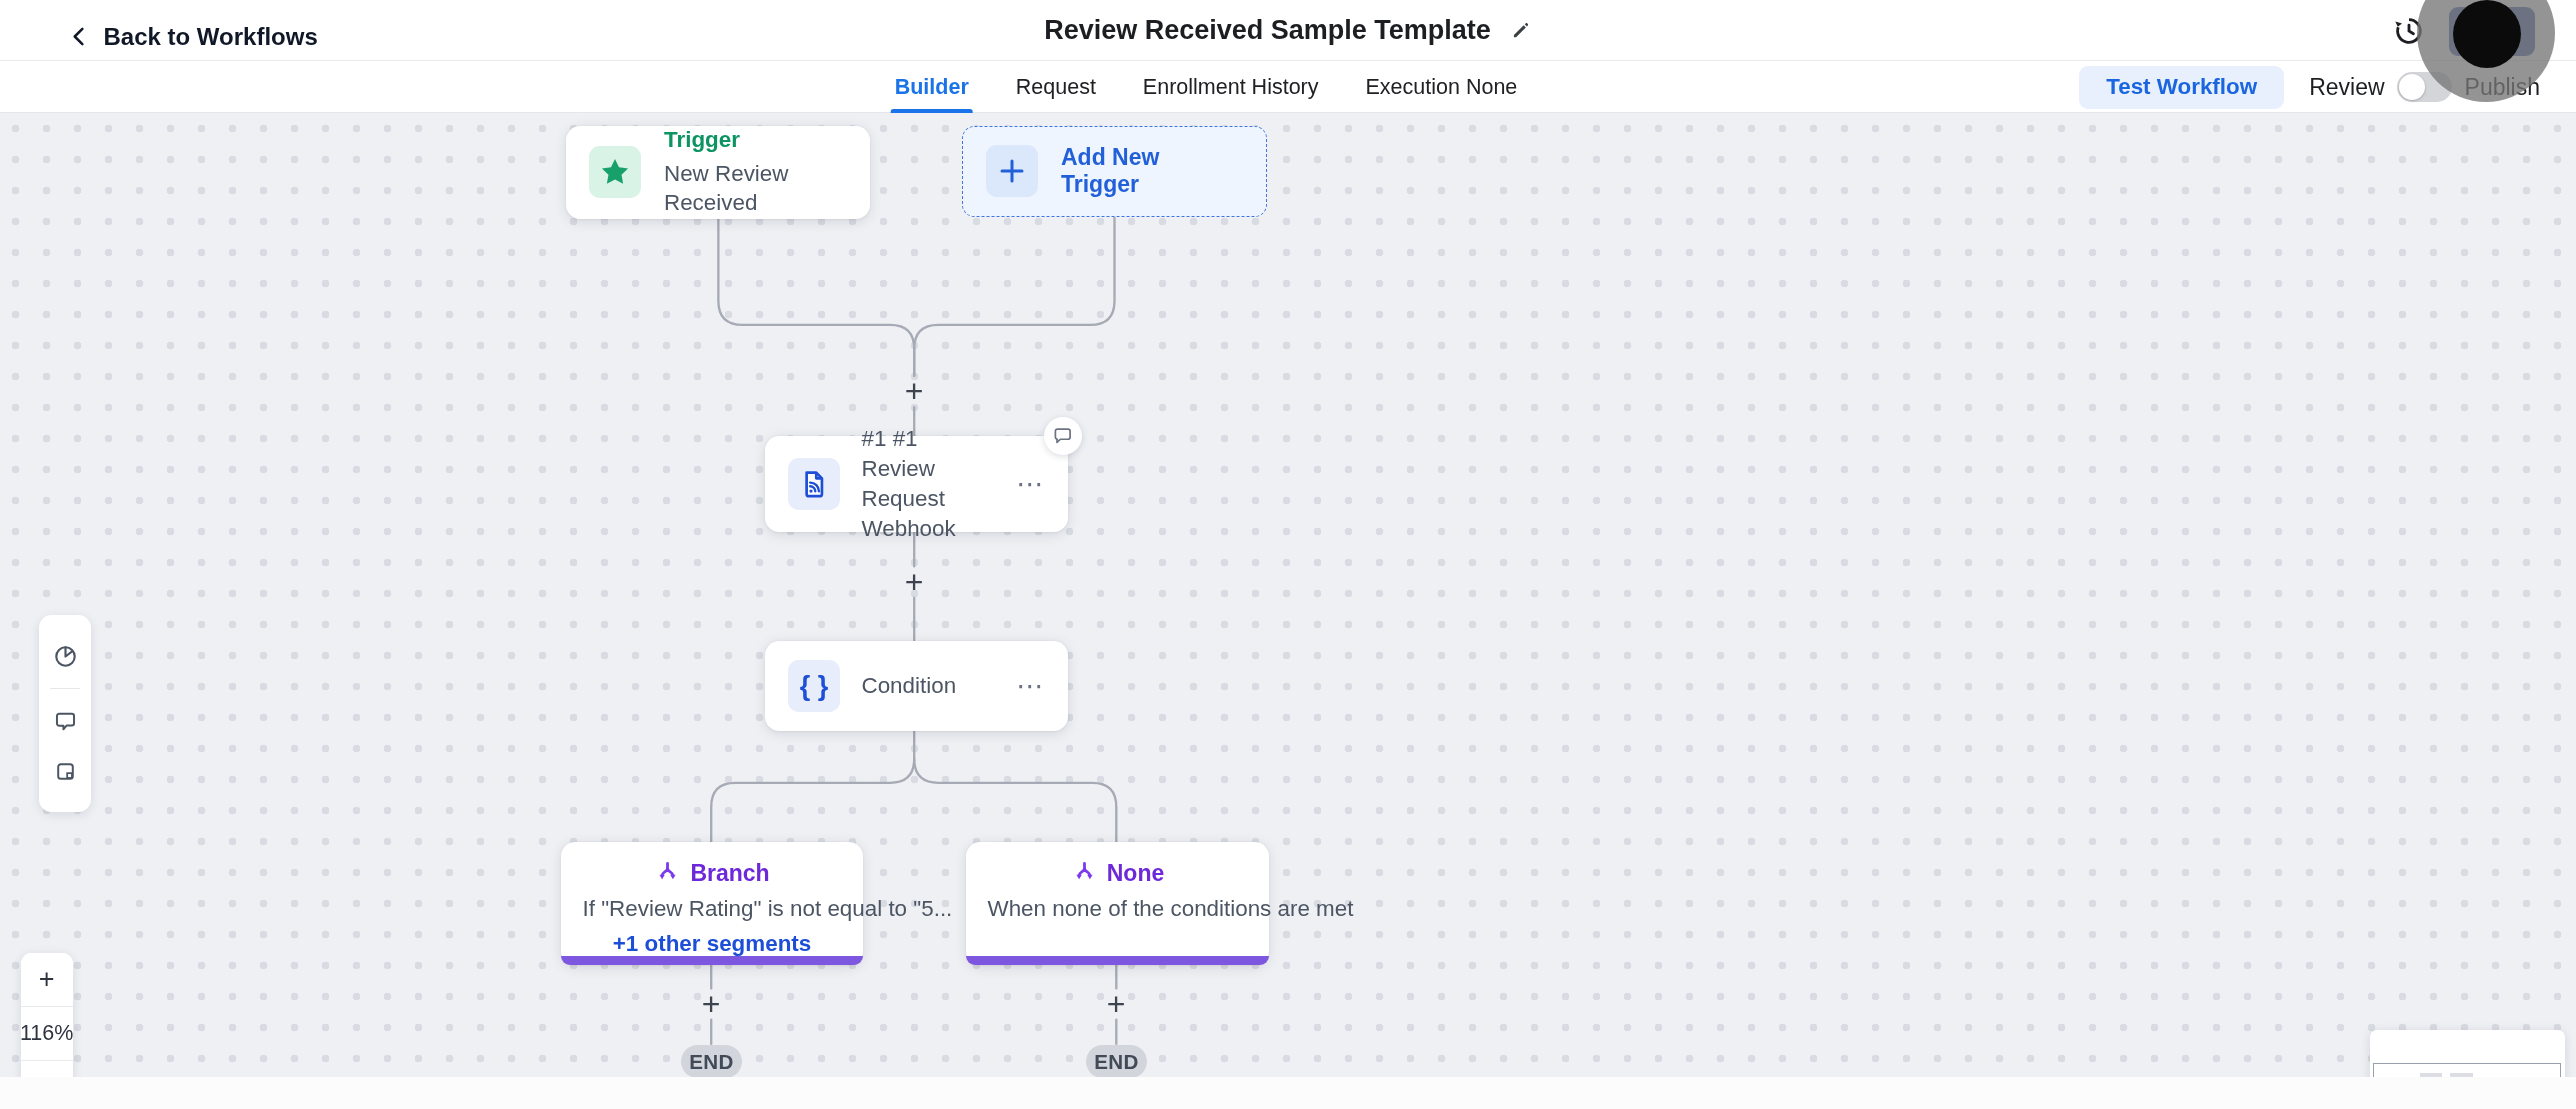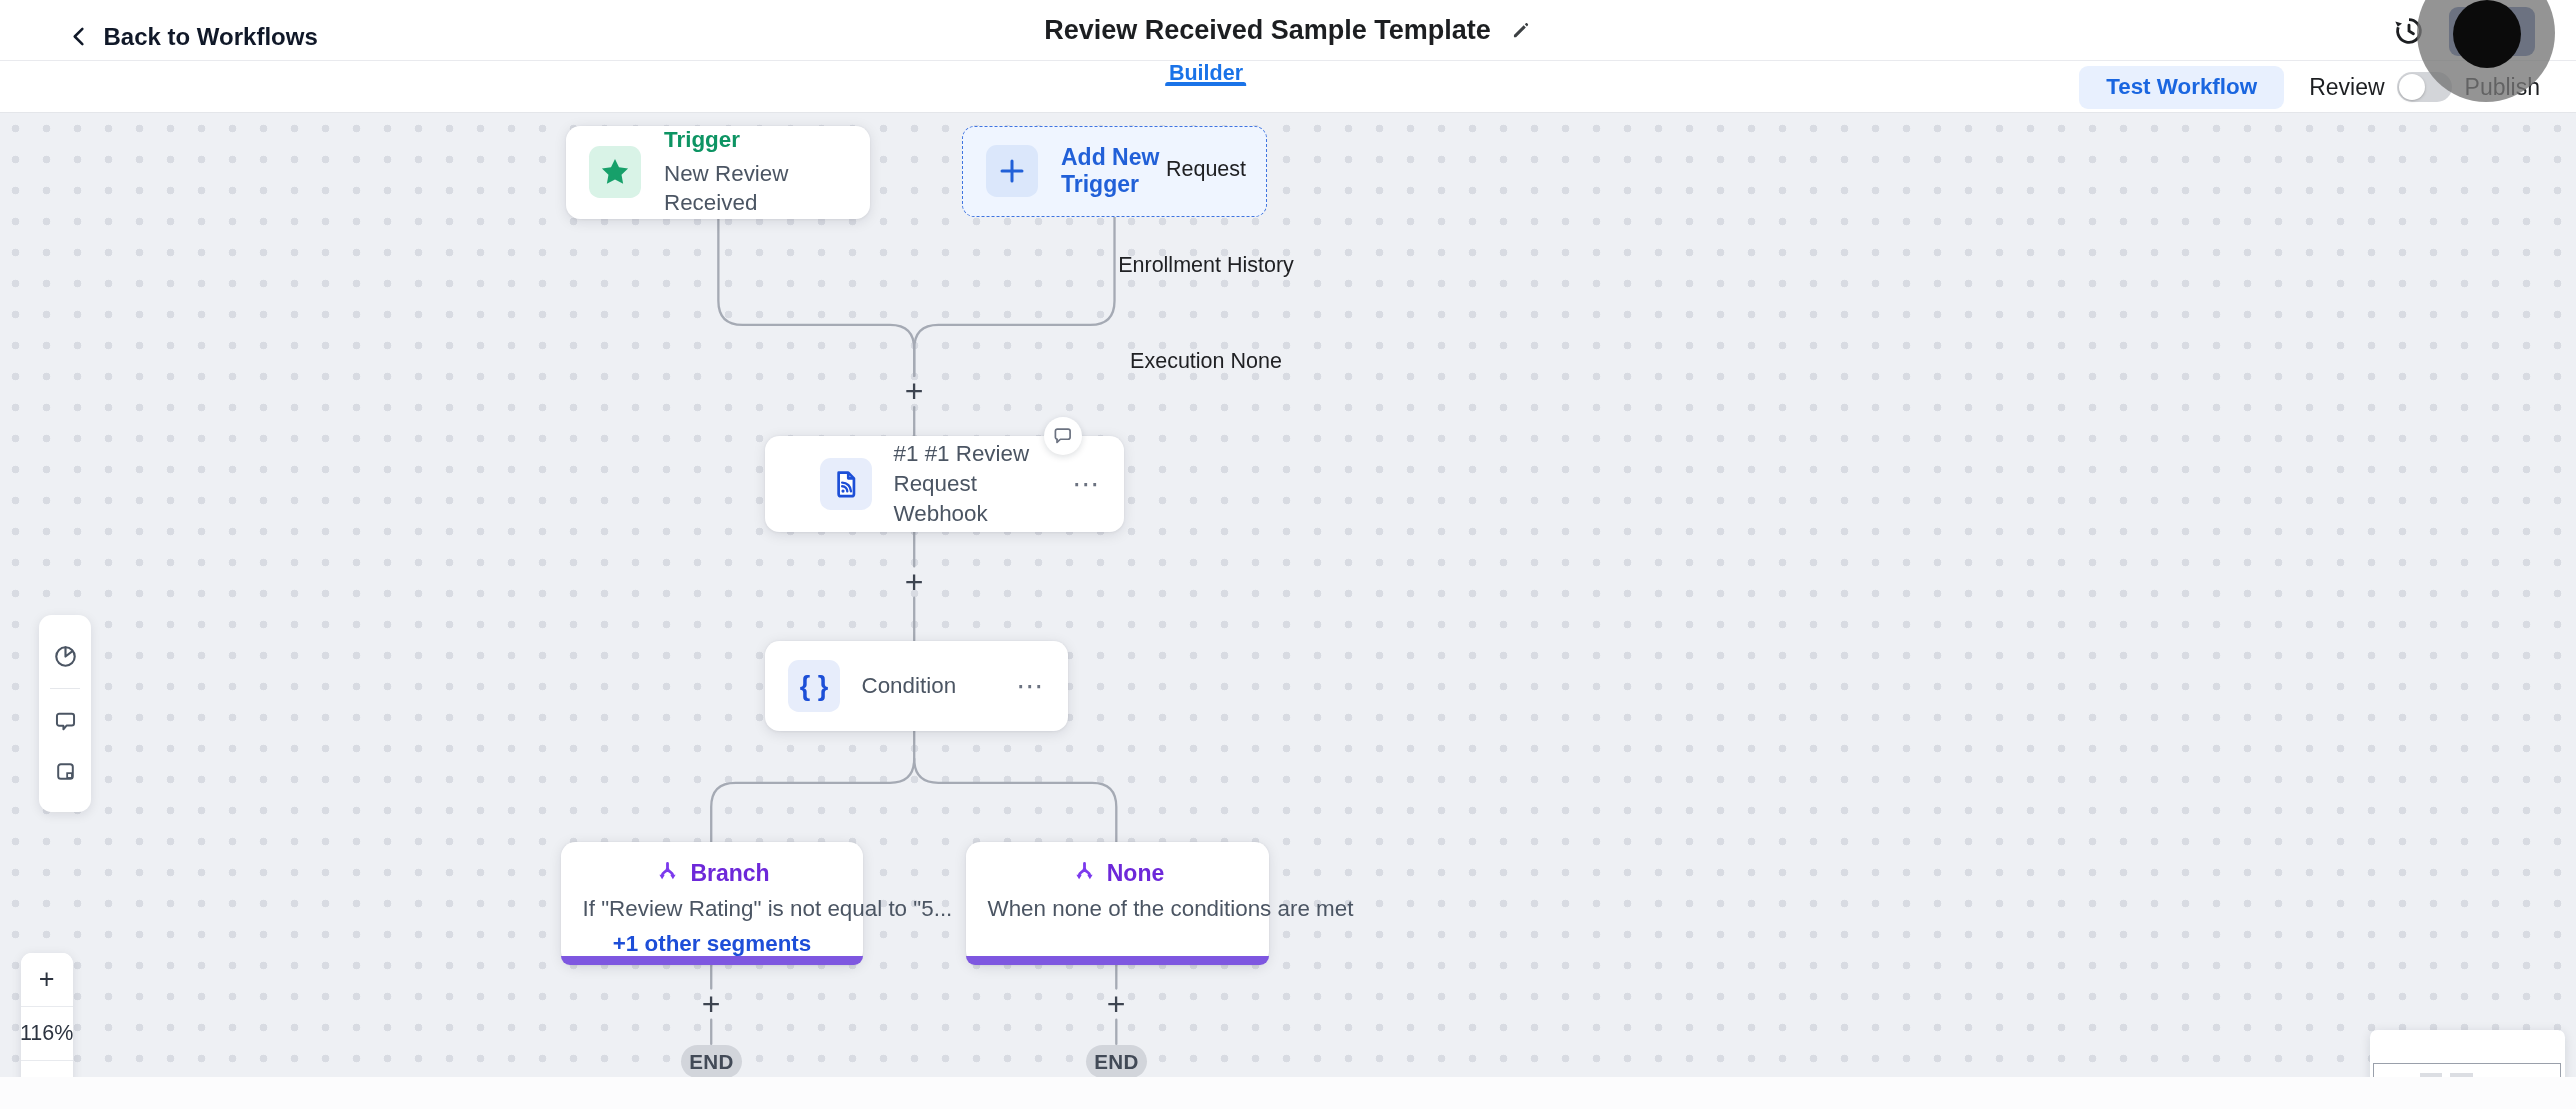--- a/index.html
+++ b/index.html
@@ -17,21 +17,21 @@
     display:flex; align-items:center; gap:18px; }
   .page-title-wrap h1 { font-size:27px; font-weight:700; color:#1c1e21; white-space:nowrap; }
   .history-btn { position:absolute; left:2392px; top:14.3px; width:34px; height:34px; }
   .header-action-btn { position:absolute; left:2449px; top:7.2px; width:86px; height:49px;
     background:#4a67a8; border-radius:9px; border:none; }
 
   
   .tabbar { position:absolute; left:0; top:61px; width:100%; height:52px; background:#fff;
     border-bottom:0.9px solid #e4e6ea; z-index:10; }
   .tabs { position:absolute; left:calc(50% - 82px); top:0; transform:translateX(-50%);
-    height:52px; display:flex; align-items:center; gap:71px;flex-direction:column; }
+    height:52px; display:flex; align-items:center; gap:47px; }
   .tab { position:relative; height:52px; display:flex; align-items:center; font-size:21.5px;
     font-weight:500; color:#202124; cursor:pointer; white-space:nowrap; }
   .tab.active { color:#1a73e8; font-weight:600; }
   .tab.active::after { content:""; position:absolute; left:-3.6px; right:-3.6px; bottom:0;
     height:4.5px; background:#1a73e8; border-radius:2.7px 2.7px 0 0; }
   .tab-right { position:absolute; right:0; top:0; height:52px; display:flex; align-items:center; }
   .test-workflow-btn { height:43px; padding:0 27px; background:#e8f0fe; color:#1a66e0;
     font-size:22.4px; font-weight:600; border:none; border-radius:9px; cursor:pointer;
     margin-right:25px; font-family:inherit; }
   .draft-label, .publish-label { font-size:23px; color:#1c1e21; }
@@ -202,21 +202,21 @@
           <svg width="30" height="30" viewBox="0 0 24 24">
             <path d="M12 4 V20 M4 12 H20" stroke="#2160d8" stroke-width="2.4" stroke-linecap="round"></path>
           </svg>
         </div>
         <div class="add-trigger-label">Add New Trigger</div>
       </div>
     </div>
 
     <div class="plus-node" style="left:896px; top:260px;">+</div>
 
-    <div class="node-card" style="left:765px; top:323px; width:359px; height:96px;padding-left:32px;">
+    <div class="node-card" style="left:765px; top:323px; width:303px; height:96px;">
       <div class="node-row" style="gap:21.5px;">
         <div class="icon-tile tile-blue">
           <svg width="34" height="34" viewBox="0 0 24 24">
             <path d="M6.8 4 H13.6 L17.6 8 V19 a1.6 1.6 0 0 1 -1.6 1.6 H8.4 A1.6 1.6 0 0 1 6.8 19 Z" fill="#fff" stroke="#1d4fd7" stroke-width="1.9" stroke-linejoin="round"></path>
             <path d="M13.6 4 V8 H17.6" fill="none" stroke="#1d4fd7" stroke-width="1.9" stroke-linejoin="round"></path>
             <circle cx="9.9" cy="17" r="1.15" fill="#1d4fd7"></circle>
             <path d="M9.3 13.6 a3.6 3.6 0 0 1 3.6 3.6 M9.3 11 a6.2 6.2 0 0 1 6.2 6.2" fill="none" stroke="#1d4fd7" stroke-width="1.7" stroke-linecap="round"></path>
           </svg>
         </div>
         <div class="node-label">#1 #1 Review Request Webhook</div>

